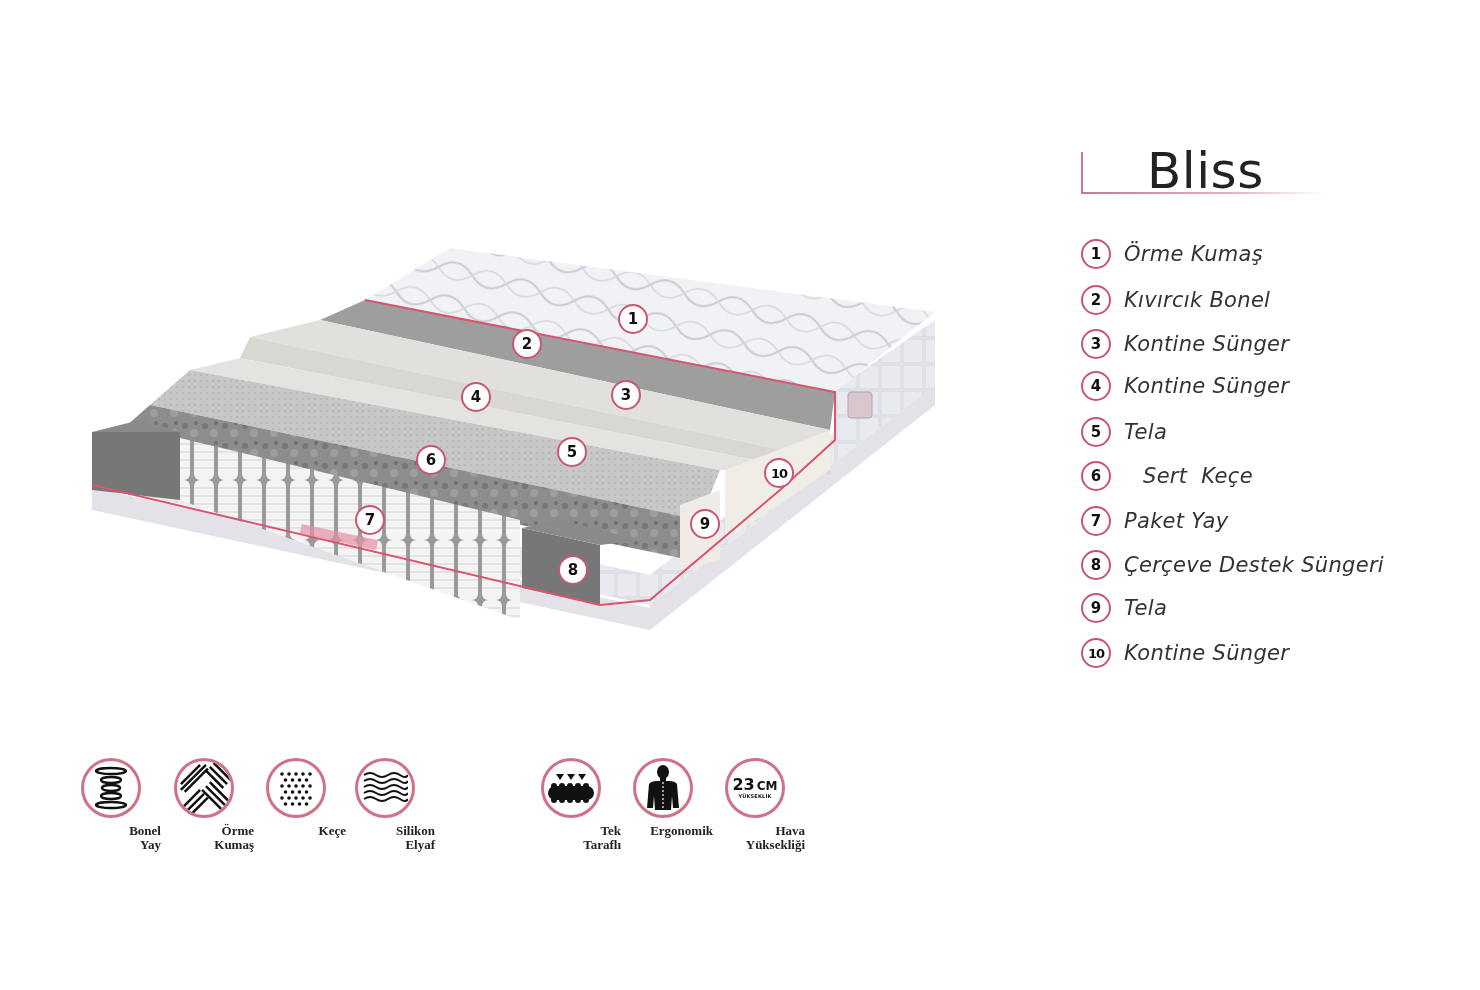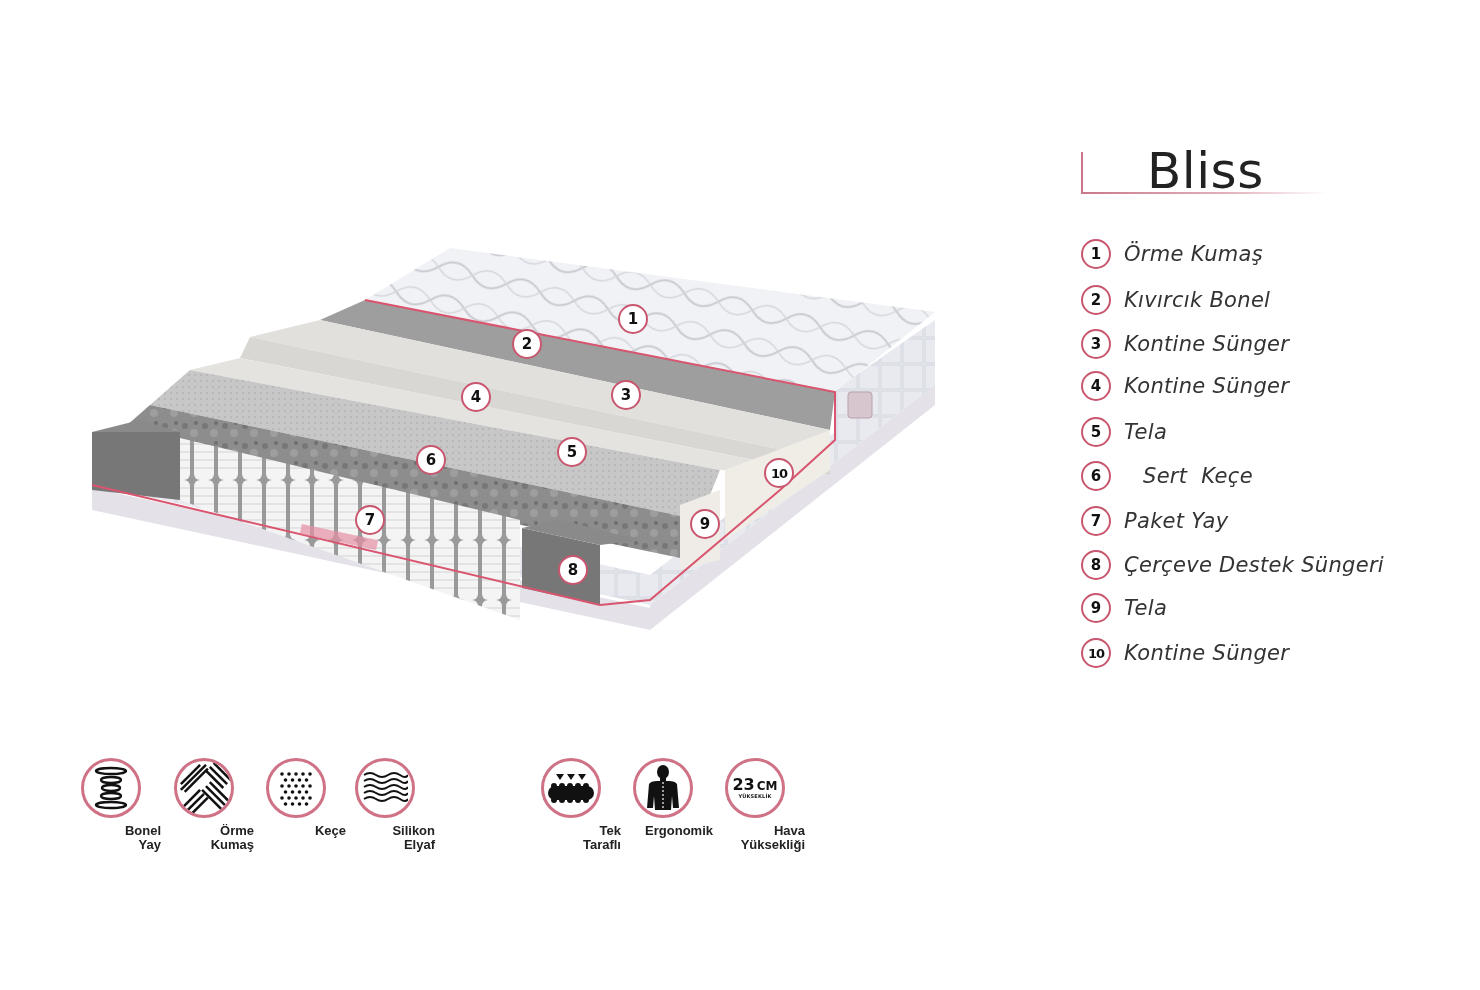--- a/index.html
+++ b/index.html
@@ -32,21 +32,21 @@
   .legend-label { margin-left:13px; font-style:italic; font-size:21px; color:#333;
                   font-family:"DejaVu Sans", sans-serif; white-space:nowrap; letter-spacing:0.3px; }
 
   
   #features { position:absolute; left:80px; top:758px; width:730px; height:110px; }
   .feature { position:absolute; top:0; width:100px; margin-left:-50px; text-align:right; }
   .feature-circle { width:60px; height:60px; margin:0 auto; border-radius:50%;
                     border:3px solid #cf7285; box-sizing:border-box; background:#fff;
                     display:flex; align-items:center; justify-content:center; overflow:hidden; }
   .feature-label { margin-top:6px; font-size:13px; font-weight:bold; color:#222; line-height:14px;
-                   font-family:Liberation Sans, sans-serif; }
+                   font-family:Liberation Serif, serif; }
   .feature-label span { display:block; }
 </style>
 </head>
 <body>
 
 <div id="mattress">
   <svg width="880" height="420" viewBox="80 240 880 420" xmlns="http://www.w3.org/2000/svg">
     <defs>
       <pattern id="quilt" width="70" height="34" patternUnits="userSpaceOnUse" patternTransform="rotate(14)">
         <rect width="70" height="34" fill="#f1f2f5"></rect>

